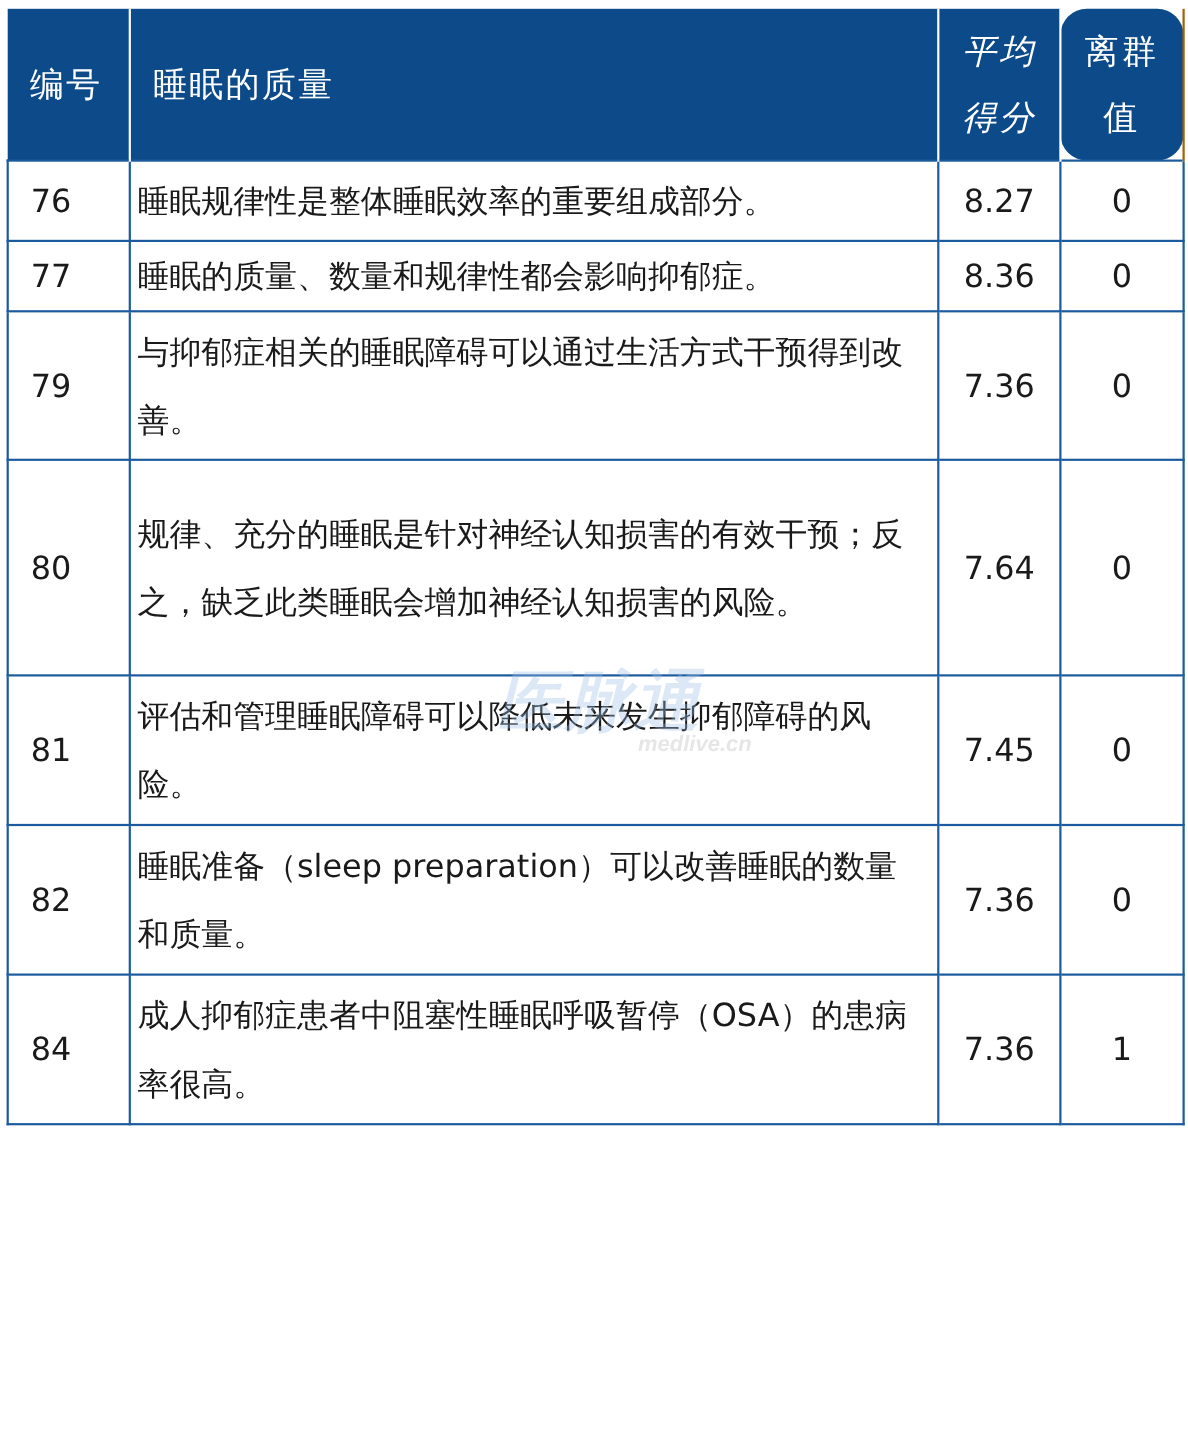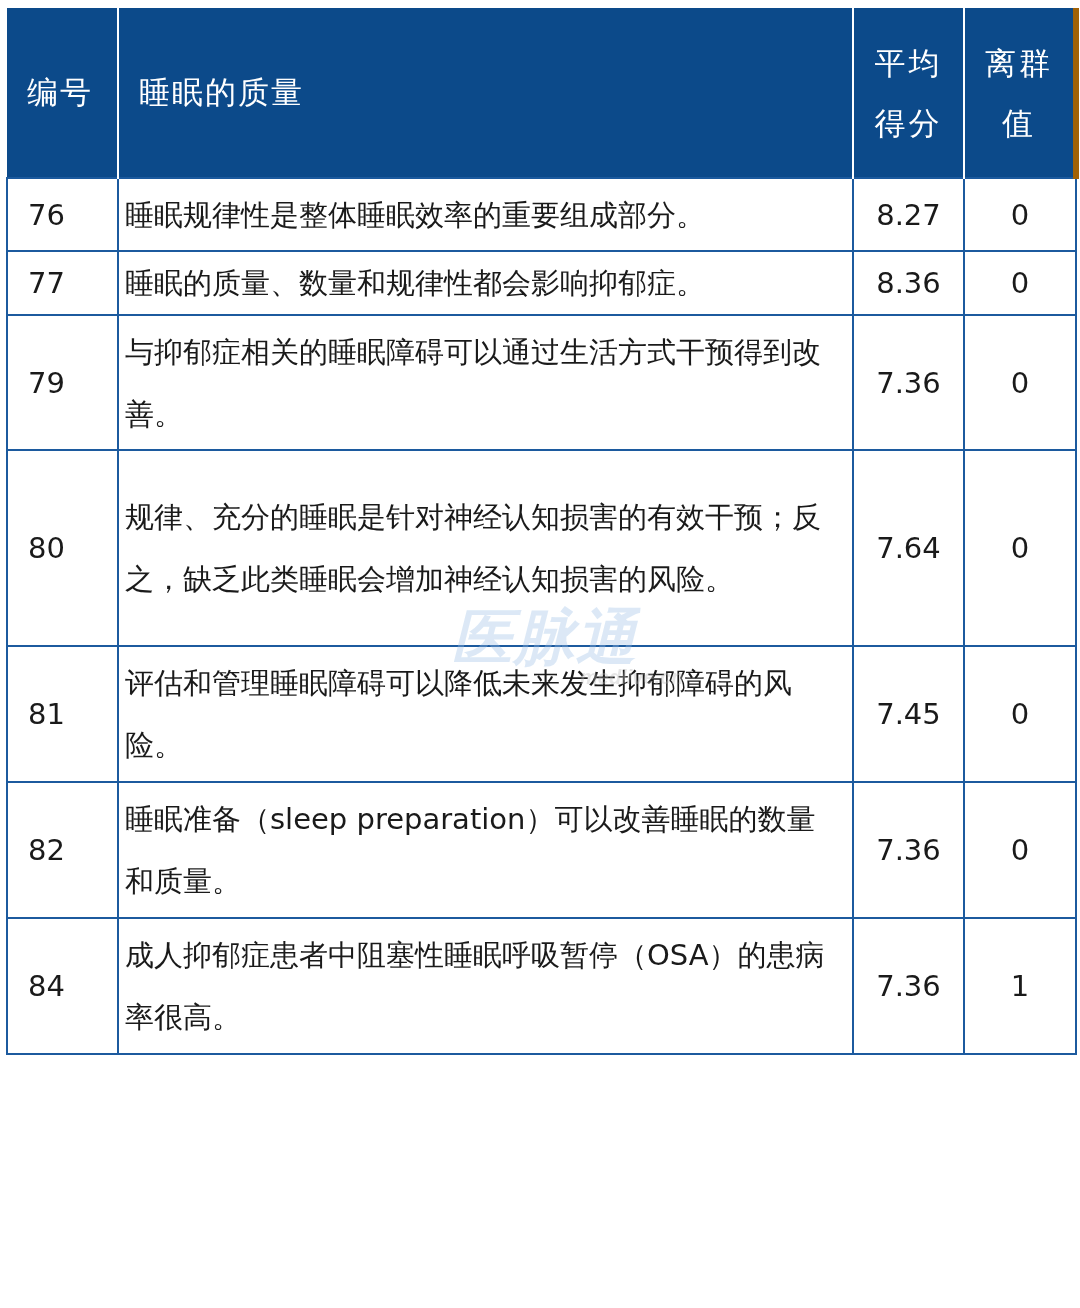--- a/index.html
+++ b/index.html
@@ -7,21 +7,21 @@
          font-family: "DejaVu Sans", "Liberation Sans", sans-serif; color: #1a1a1a; }
   table.stmt { position: absolute; left: 6px; top: 8px; width: 1069px;
                border-collapse: collapse; table-layout: fixed; }
   table.stmt col.c-id { width: 111px; }
   table.stmt col.c-text { width: 735px; }
   table.stmt col.c-score { width: 111px; }
   table.stmt col.c-out { width: 112px; }
   thead th { background: #0c4a8a; color: #ffffff; font-weight: normal;
              font-size: 31px; height: 137px; padding: 0; border-right: 2px solid #ffffff;
              border-left: 0; vertical-align: middle; }
-  thead th:last-child { border-right: 6px solid #a16207; }
+  thead th:last-child { border-right: 2px solid #a16207; border-radius: 24px; }
   thead th.h-id { text-align: left; padding-left: 20px; letter-spacing: 2px; }
   thead th.h-text { text-align: left; padding-left: 20px; letter-spacing: 2px; }
   thead th.h-score, thead th.h-out { text-align: center; line-height: 60px; letter-spacing: 3px; }
   tbody td { border: 2.5px solid #1c5a9e; font-size: 29px; padding: 0; vertical-align: middle; }
   td.c-id { padding-left: 20px; }
   td.c-text { padding: 0 10px 0 6px; line-height: 62px; }
   td.c-score, td.c-out { text-align: center; }
   .watermark { position: absolute; left: 428px; top: 598px; pointer-events: none; opacity: 0.35; margin-left: 24px; }
   .wm-logo { font-size: 60px; color: #9cc0e6; font-weight: bold; letter-spacing: 2px; font-style: italic; }
   .wm-url { position: absolute; left: 128px; top: 68px; font-size: 20px; color: #b8b8b8;
@@ -34,21 +34,21 @@
   <colgroup>
     <col class="c-id">
       <col class="c-text">
       <col class="c-score">
       <col class="c-out">
   </colgroup>
   <thead>
     <tr>
       <th class="h-id">编号</th>
       <th class="h-text">睡眠的质量</th>
-      <th class="h-score" style="padding:16px 14px;">平均得分</th>
+      <th class="h-score" style="padding:0 14px;font-style:italic;">平均得分</th>
       <th class="h-out" style="padding:0 14px;">离群值</th>
     </tr>
   </thead>
   <tbody>
     <tr style="height:73px;">
       <td class="c-id">76</td>
       <td class="c-text">睡眠规律性是整体睡眠效率的重要组成部分。</td>
       <td class="c-score">8.27</td>
       <td class="c-out">0</td>
     </tr>

